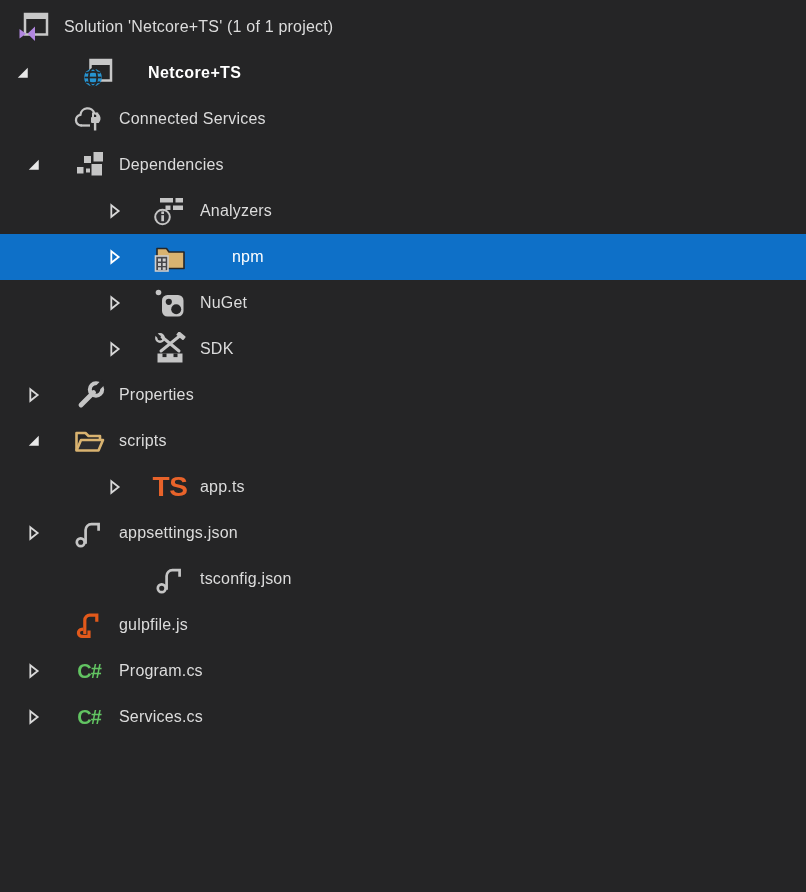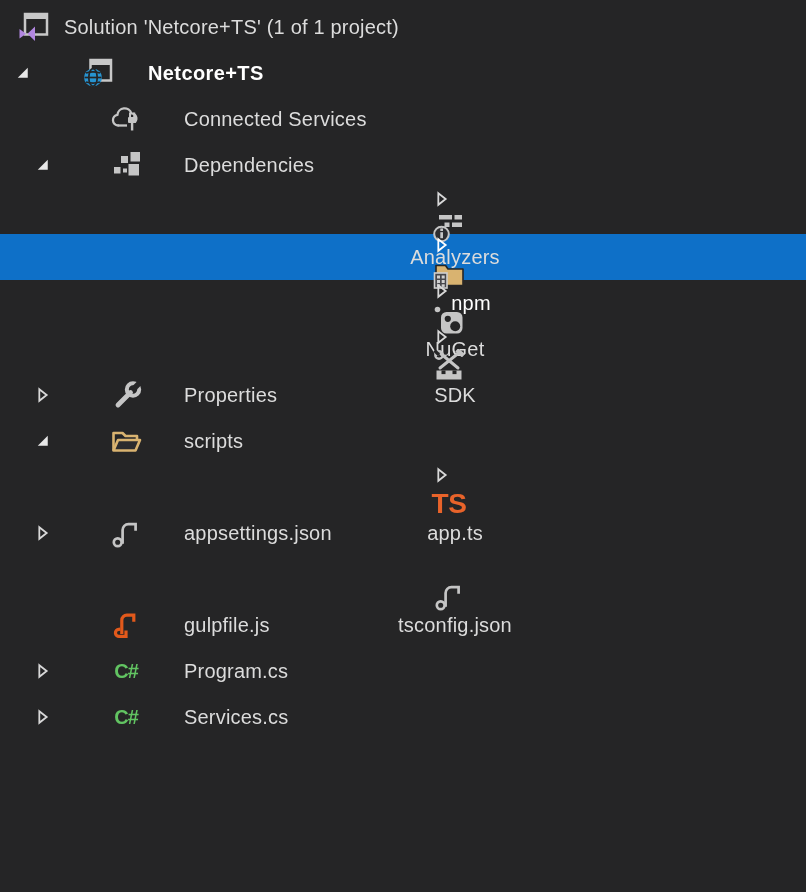--- a/index.html
+++ b/index.html
@@ -12,36 +12,36 @@
   .tree{padding-top:4px;}
   .row{
     height:46px;
     display:flex;
     align-items:center;
     white-space:nowrap;
     cursor:default;
   }
   .row.lvl0{padding-left:16px;}
   .row.lvl1{padding-left:12px;gap:20px;}
-  .row.lvl2{padding-left:32px;gap:28px;}
-  .row.lvl3{padding-left:104px;flex-direction:column;}
+  .row.lvl2{padding-left:23px;}
+  .row.lvl3{padding-left:104px;}
   .expander{
     width:22px;height:22px;flex:none;
     margin-right:26px;
     display:flex;align-items:center;justify-content:center;
   }
   .expander svg{width:20px;height:20px;display:block;}
   .icon{
     width:36px;height:36px;flex:none;
     margin-right:12px;
     display:flex;align-items:center;justify-content:center;
   }
   .icon svg{width:34px;height:34px;display:block;}
   .label{
-    font-size:20px;
+    font-size:16px;
     color:#DCDCDC;
     letter-spacing:0.2px;
   }
   .row.bold .label{font-weight:700;color:#FFFFFF;letter-spacing:0.4px;}
   .row.selected{background:#0E70C8;}
   .row.selected .label{color:#FFFFFF;margin-left:32px;}
   .row.selected .glyph-collapsed{stroke:#FFFFFF;}
   .txticon{font-weight:700;line-height:1;}
   .txt-ts{font-size:28px;color:#E8632A;letter-spacing:-0.5px;}
   .txt-cs{font-size:20px;color:#62C462;letter-spacing:-1px;}

